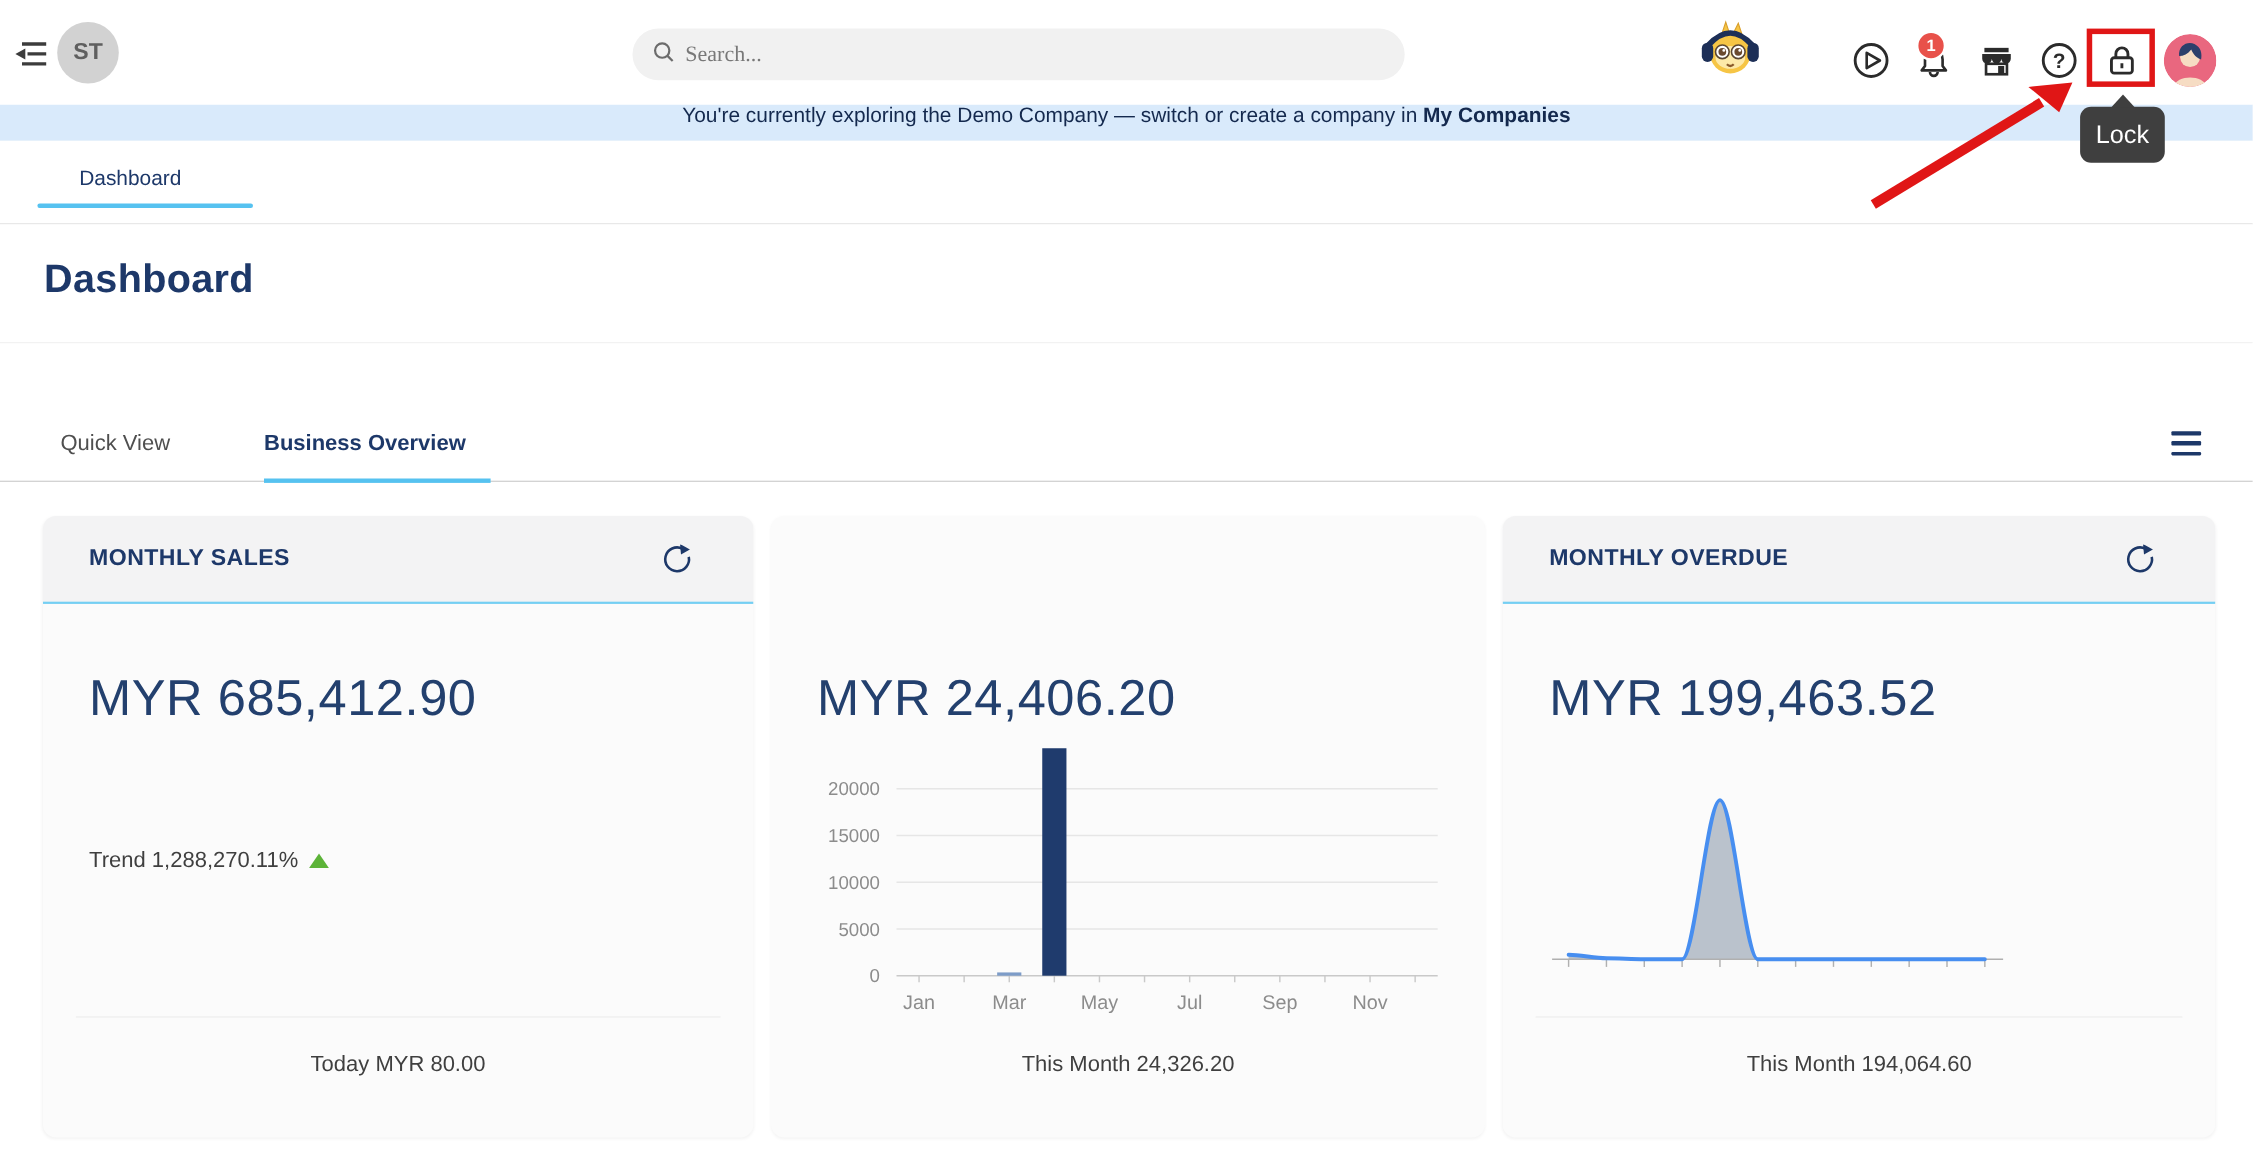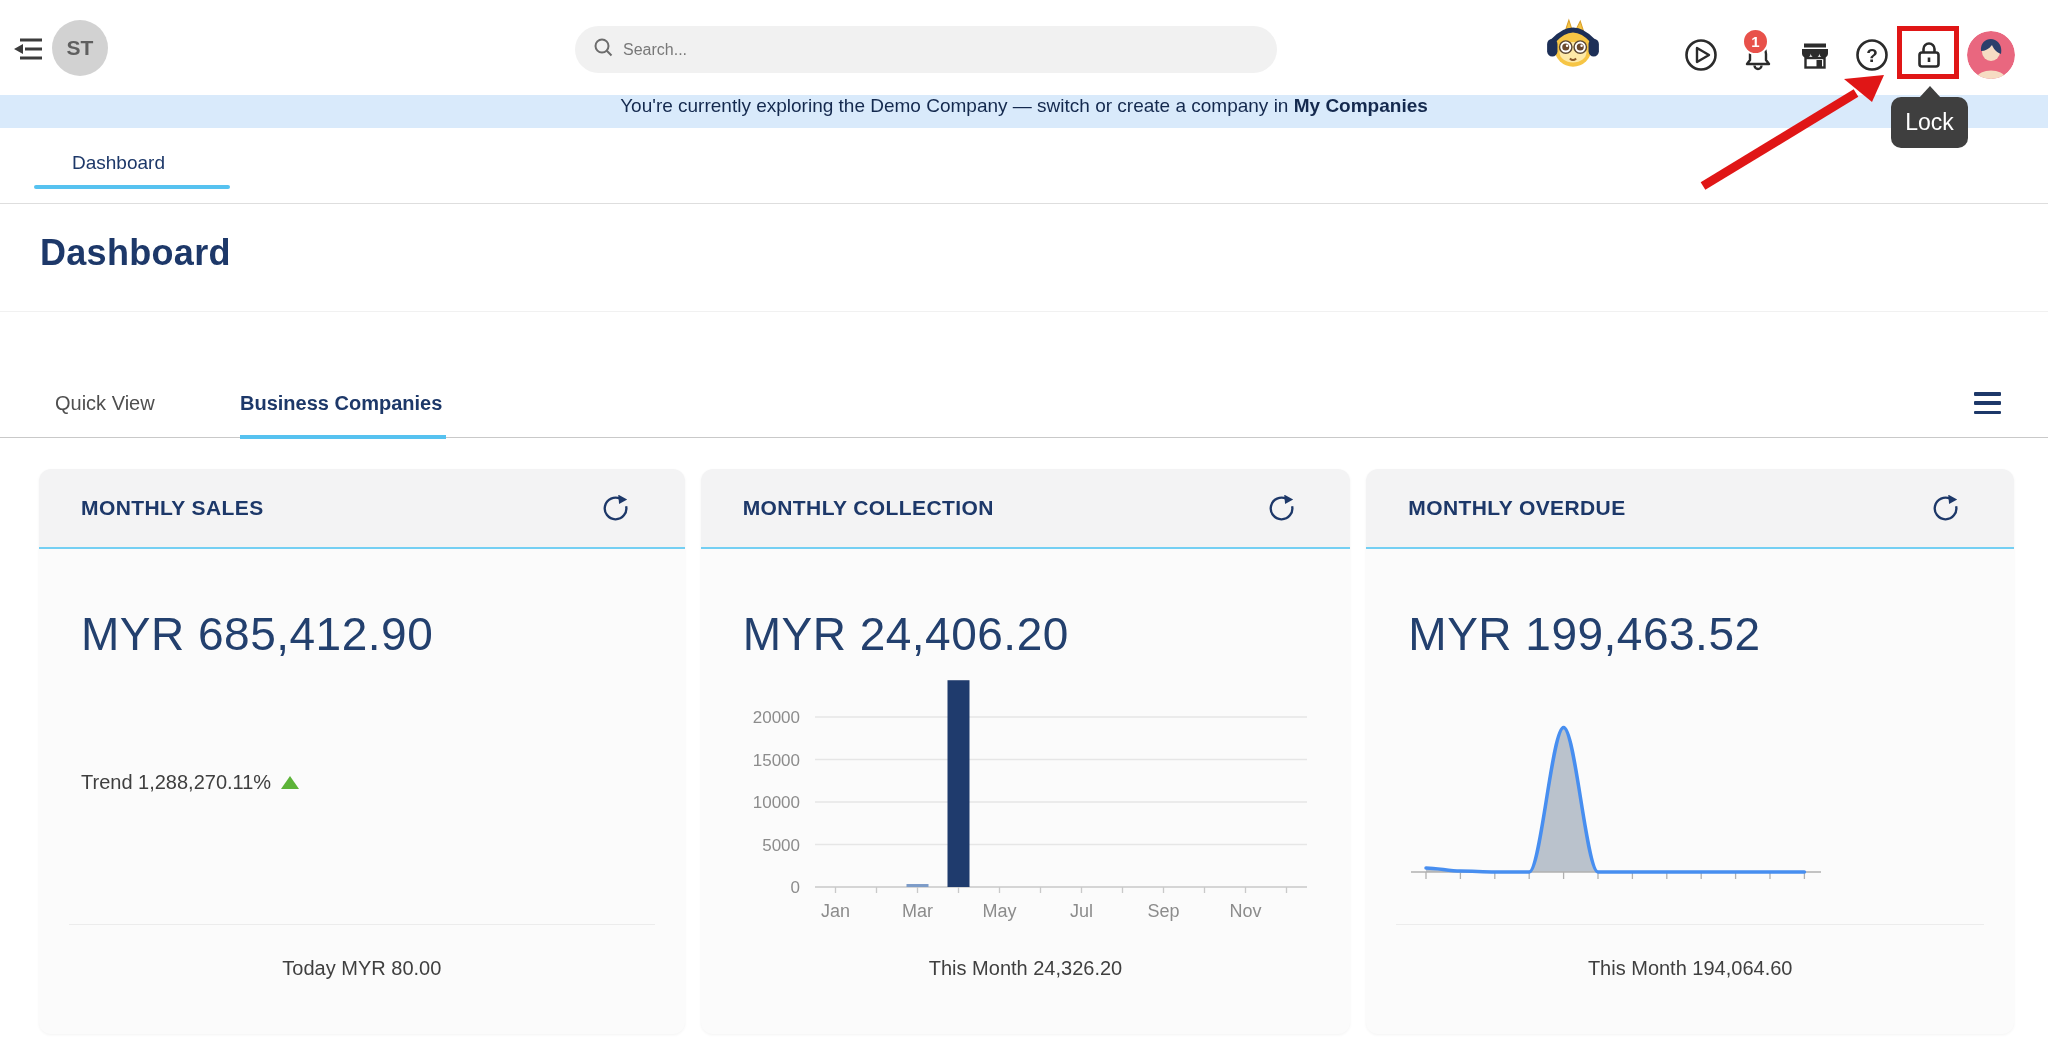--- a/index.html
+++ b/index.html
@@ -11,22 +11,22 @@
     background:#d2d2d2; color:#5f5f5f; font-weight:bold; font-size:21px; display:flex; align-items:center; justify-content:center; }
   .company-block { position:absolute; left:124px; top:17px; }
   .company-name-row { display:flex; align-items:center; gap:10px; }
   .company-name { font-size:19px; font-weight:bold; color:#3a3a3a; letter-spacing:.2px; }
   .company-sub-row { display:flex; align-items:center; gap:8px; margin-top:8px; }
   .company-id { font-size:15px; color:#a2a2a2; }
   .demo-badge { font-size:14px; color:#e06a62; background:#fdf3f2; border:1px solid #f6c9c4;
     border-radius:5px; padding:2px 9px; margin-left:4px; }
   .search-pill { position:absolute; left:575px; top:26px; width:702px; height:47px; background:#f1f1f1;
     border-radius:24px; display:flex; align-items:center; padding:0 18px; gap:9px; }
-  .search-input { border:none; outline:none; background:transparent; font-size:16px; color:#555; width:600px;
-    font-family:Liberation Sans, sans-serif; }
+  .search-input { border:none; outline:none; background:transparent; font-size:20px; color:#555; width:600px;
+    font-family:Liberation Serif, serif; }
   .search-input::placeholder { color:#787878; }
   .quinny { position:absolute; left:1312px; top:20px; height:54px; display:flex; align-items:center; cursor:pointer; }
   .quinny-pill { margin-left:-26px; height:42px; border-radius:14px; padding:0 24px 0 44px;
     background:linear-gradient(90deg,#8ab5f8,#3d74f1); color:#fff; font-size:20px; font-weight:bold;
     display:flex; align-items:center; letter-spacing:.3px; }
   .q-bubble { position:relative; z-index:2; }
   .mascot { position:absolute; left:1545px; top:16px; width:56px; height:58px; cursor:pointer; }
   .icon-row { position:absolute; right:33px; top:31px; display:flex; align-items:center; gap:20px; }
   .icon-btn { width:37px; height:37px; display:flex; align-items:center; justify-content:center;
     position:relative; cursor:pointer; }
@@ -177,21 +177,21 @@
   <div class="nav-tab">Dashboard</div>
   <div class="nav-underline"></div>
 </div>
 
 <div class="title-section">
   <div class="page-title">Dashboard</div>
 </div>
 
 <div class="view-tabs">
   <div class="vtab vtab-quick">Quick View</div>
-  <div class="vtab vtab-bo">Business Companies</div>
+  <div class="vtab vtab-bo">Business Overview</div>
   <div class="vtab-underline"></div>
   <div class="vtabs-menu">
       <span></span>
       <span></span>
       <span></span>
     </div>
 </div>
 
 <div class="cards">
 
@@ -208,29 +208,20 @@
     <div class="amount">MYR 685,412.90</div>
     <div class="trend-row">
       <span>Trend 1,288,270.11%</span>
       <span class="trend-up"></span>
     </div>
     <div class="card-divider"></div>
     <div class="card-footer">Today MYR 80.00</div>
   </div>
 
   <div class="card card2">
-    <div class="card-header">
-      <span class="card-title">MONTHLY COLLECTION</span>
-      <span class="refresh-btn">
-        <svg width="27" height="27" viewBox="-15 -15 30 30">
-          <path d="M 5.5 -10.7 A 12 12 0 1 0 11.8 -2.5" stroke="#1d3869" stroke-width="2.6" fill="none"></path>
-          <polygon points="3,-15.5 13,-10 4,-5" fill="#1d3869"></polygon>
-        </svg>
-      </span>
-    </div>
     <div class="amount">MYR 24,406.20</div>
     <svg id="chart-bar" class="chart-svg" width="650" height="565" viewBox="0 0 650 565">
         <text x="99" y="424" text-anchor="end" font-size="17" fill="#8c8c8c" font-family="Liberation Sans, DejaVu Sans, sans-serif">0</text>
         <line x1="114" x2="606" y1="375.5" y2="375.5" stroke="#e6e6e6" stroke-width="1.3"></line>
         <text x="99" y="381.5" text-anchor="end" font-size="17" fill="#8c8c8c" font-family="Liberation Sans, DejaVu Sans, sans-serif">5000</text>
         <line x1="114" x2="606" y1="333" y2="333" stroke="#e6e6e6" stroke-width="1.3"></line>
         <text x="99" y="339" text-anchor="end" font-size="17" fill="#8c8c8c" font-family="Liberation Sans, DejaVu Sans, sans-serif">10000</text>
         <line x1="114" x2="606" y1="290.5" y2="290.5" stroke="#e6e6e6" stroke-width="1.3"></line>
         <text x="99" y="296.5" text-anchor="end" font-size="17" fill="#8c8c8c" font-family="Liberation Sans, DejaVu Sans, sans-serif">15000</text>
         <line x1="114" x2="606" y1="248" y2="248" stroke="#e6e6e6" stroke-width="1.3"></line>

